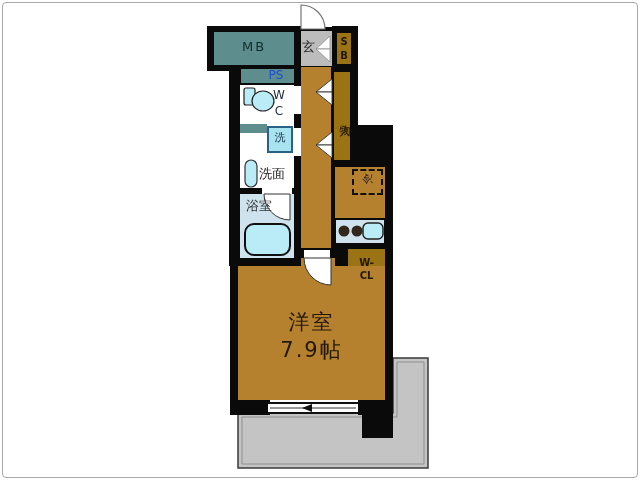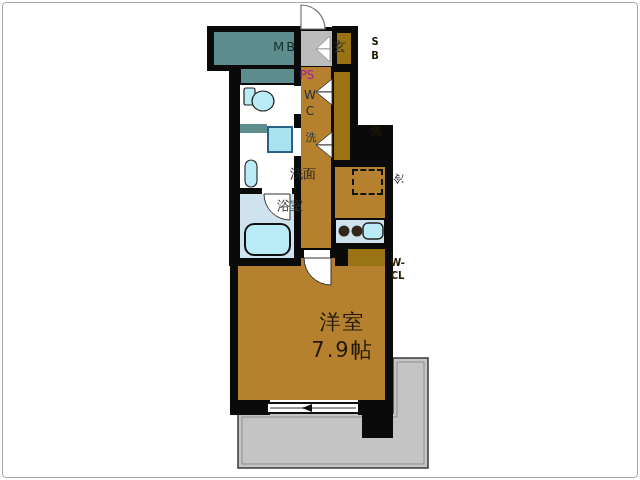--- a/index.html
+++ b/index.html
@@ -54,25 +54,25 @@
   #r-main1{left:238px;top:266px;width:147px;height:134px;}
   #r-main2{left:301px;top:258px;width:34px;height:10px;}
   #r-entrydoor{left:301px;top:3px;width:31px;height:24px;background:#fff;}
   #r-window{left:268px;top:402px;width:90px;height:12px;background:#fff;border-top:2px solid #111;border-bottom:2px solid #111;box-sizing:border-box;}
 
   
   #svg-balcony,#svg-fix{position:absolute;left:0;top:0;}
   #svg-balcony{z-index:0;}
   .base{z-index:1;} .fillr{z-index:2;}
   #svg-fix{z-index:3;}
-  .lbl{z-index:4;padding-left:31px;}
+  .lbl{z-index:4;}
 
   
   #l-mb{left:214px;top:40px;width:80px;text-align:center;font-size:13px;letter-spacing:2px;color:#132e2e;}
-  #l-ps{left:241px;top:69px;width:70px;text-align:center;font-size:12px;color:#a21caf;}
+  #l-ps{left:241px;top:69px;width:70px;text-align:center;font-size:12px;color:#1d4ed8;}
   #l-genkan{left:302px;top:40px;font-size:13px;color:#2c2c2c;}
   #l-sb{left:337px;top:35px;width:14px;text-align:center;font-size:10px;font-weight:bold;color:#211804;line-height:1.4;}
   #l-wc{left:273px;top:88px;font-size:12px;color:#20303c;line-height:1.3;text-align:center;}
   #l-washer{left:267px;top:132px;width:26px;text-align:center;font-size:11px;color:#15344a;}
   #l-washroom{left:259px;top:167px;font-size:13px;color:#222;}
   #l-bathroom{left:246px;top:199px;font-size:13px;color:#333;}
   #l-mono{left:334px;top:76px;width:16px;text-align:center;font-size:11px;color:#221804;writing-mode:vertical-rl;text-orientation:upright;height:80px;}
   #l-fridge{left:352px;top:172px;width:31px;text-align:center;font-size:11px;color:#1c1c1c;}
   #l-fridge span{display:inline-block;transform:rotate(180deg);}
   #l-wcl{left:348px;top:257px;width:37px;text-align:center;font-size:10px;font-weight:bold;color:#241a04;line-height:1.25;}

